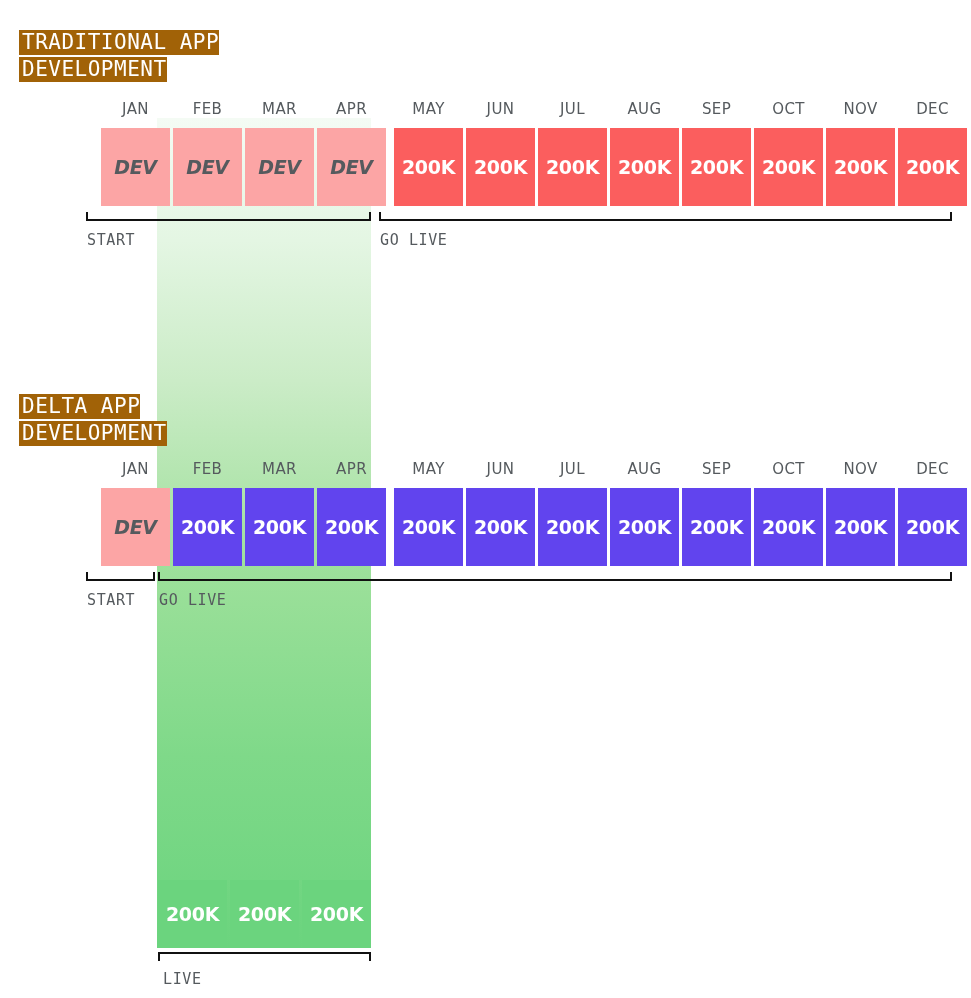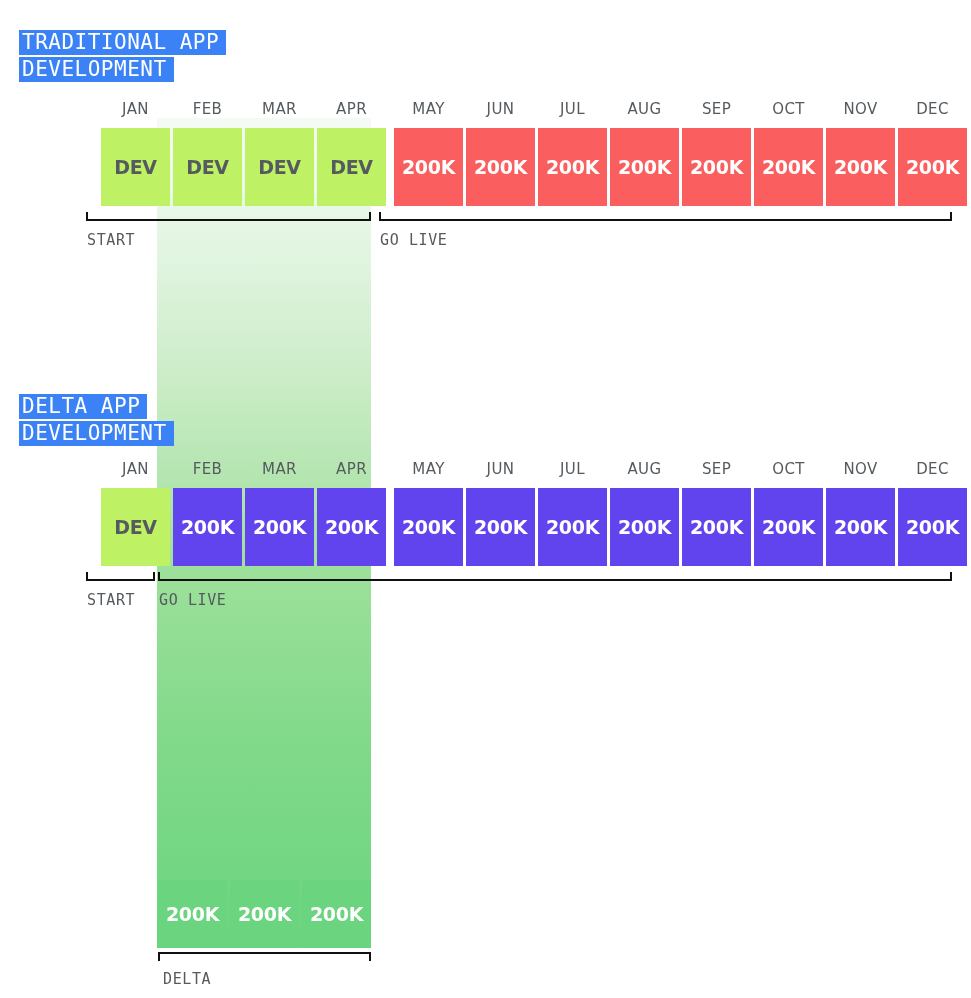--- a/index.html
+++ b/index.html
@@ -37,23 +37,23 @@
   .title {
     position: absolute;
     z-index: 6;
     line-height: 1.05;
     font-size: 21px;
     font-weight: 400;
     letter-spacing: 0.5px;
     color: #ffffff;
   }
   .title span {
-    background: #3b82f6;
+    background: #a16207;
     display: inline-block;
-    padding: 1px 7px 2px 3px;
+    padding: 1px 0 2px 3px;
     white-space: pre;
   }
   .title .l2 { margin-top: 2px; }
   #title-1 { left: 19px; top: 30px; }
   #title-2 { left: 19px; top: 394px; }
 
   
   .chart {
     position: absolute;
     left: 0;
@@ -89,21 +89,21 @@
     width: 69px;
     height: 78px;
     display: flex;
     align-items: center;
     justify-content: center;
     font-family: "DejaVu Sans", "Liberation Sans", sans-serif;
     font-weight: bold;
     font-size: 19px;
     letter-spacing: -0.3px;
   }
-  .bar.dev   { background: #bef264; color: #555a5e; }
+  .bar.dev   { background: #fca5a5; color: #555a5e; font-style: italic; }
   .bar.cost  { background: #fb5e5e; color: #ffffff; }
   .bar.rapid { background: #6144ee; color: #ffffff; }
   .bar.delta { background: #6bd47e; color: #ffffff; }
 
   
   .bracket {
     position: absolute;
     height: 9px;
     border-top: 2px solid #111111;
     border-left: 2px solid #111111;
@@ -225,14 +225,14 @@
 <div id="overlay">
     <div class="bracket flip" style="left: 86px; top: 212px; width: 285px;"></div>
     <div class="brkt-label" style="left: 87px; top: 231px;">START</div>
     <div class="bracket flip" style="left: 379px; top: 212px; width: 573px;"></div>
     <div class="brkt-label" style="left: 380px; top: 231px;">GO LIVE</div>
     <div class="bracket flip" style="left: 86px; top: 572px; width: 69px;"></div>
     <div class="brkt-label" style="left: 87px; top: 591px;">START</div>
     <div class="bracket flip" style="left: 158px; top: 572px; width: 794px;"></div>
     <div class="brkt-label" style="left: 159px; top: 591px;">GO LIVE</div>
     <div class="bracket up" style="left: 158px; top: 952px; width: 213px;"></div>
-    <div class="brkt-label" style="left: 163px; top: 970px;">DELTA</div>
+    <div class="brkt-label" style="left: 163px; top: 970px;">LIVE</div>
   </div>
 
 </body></html>

